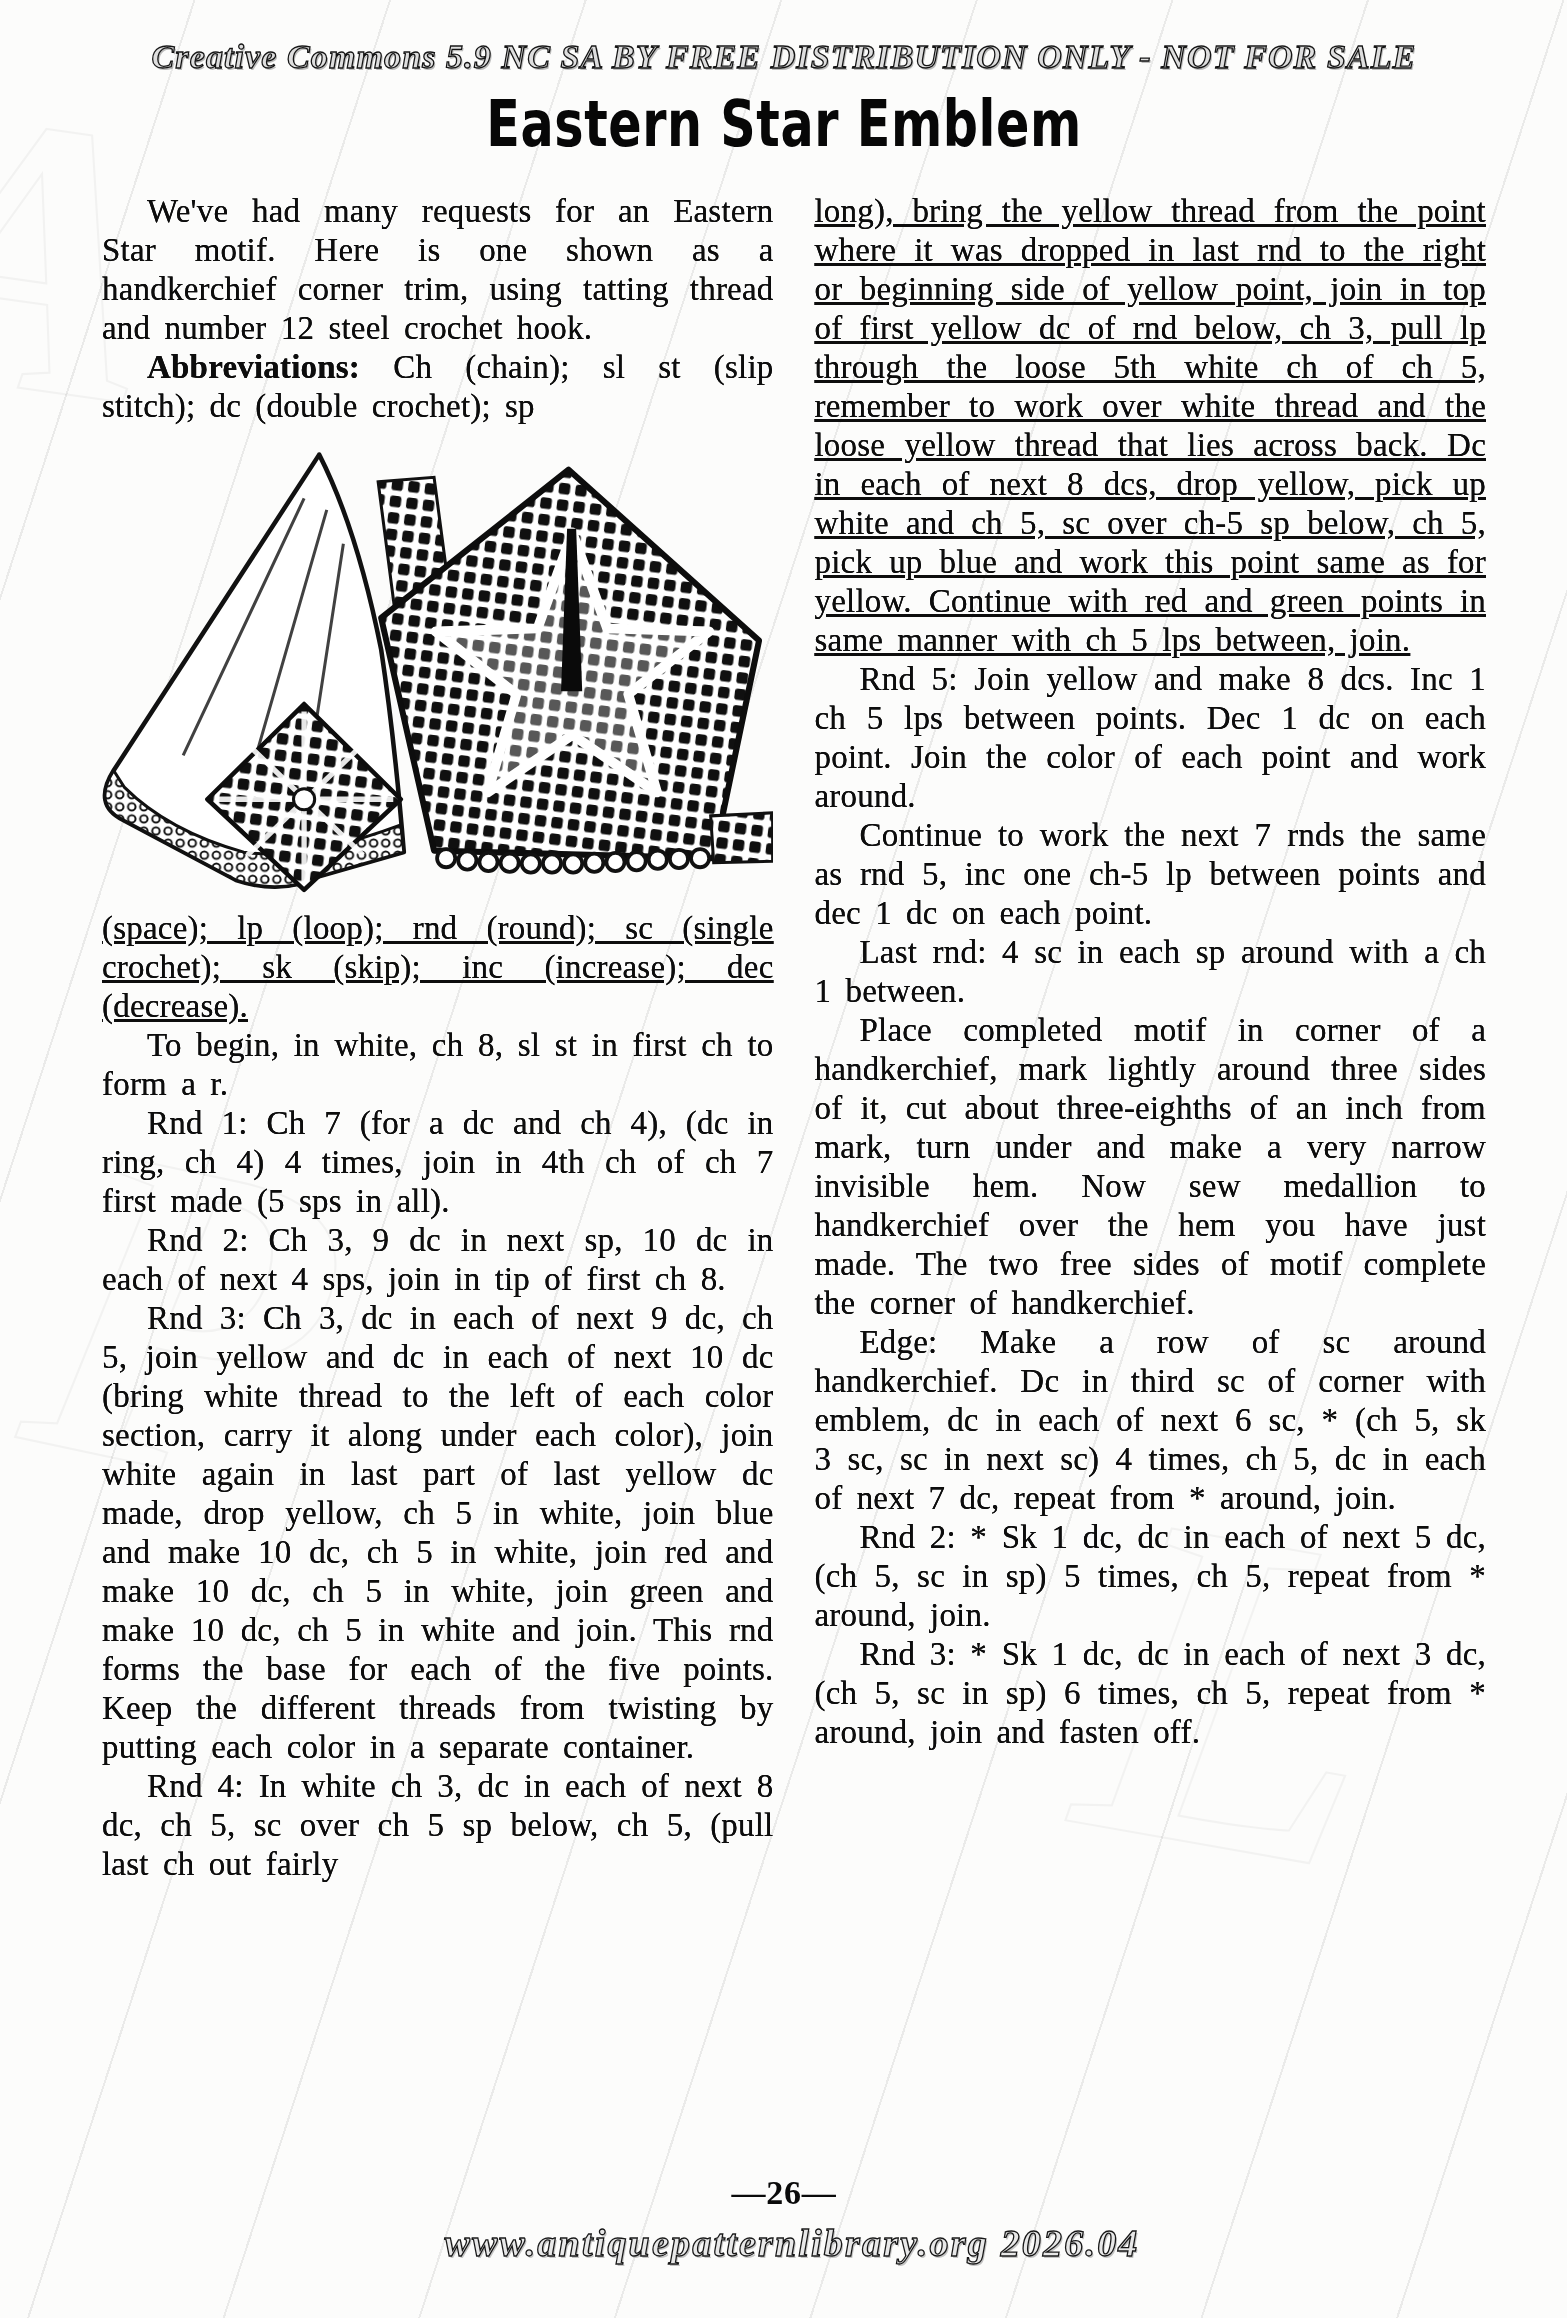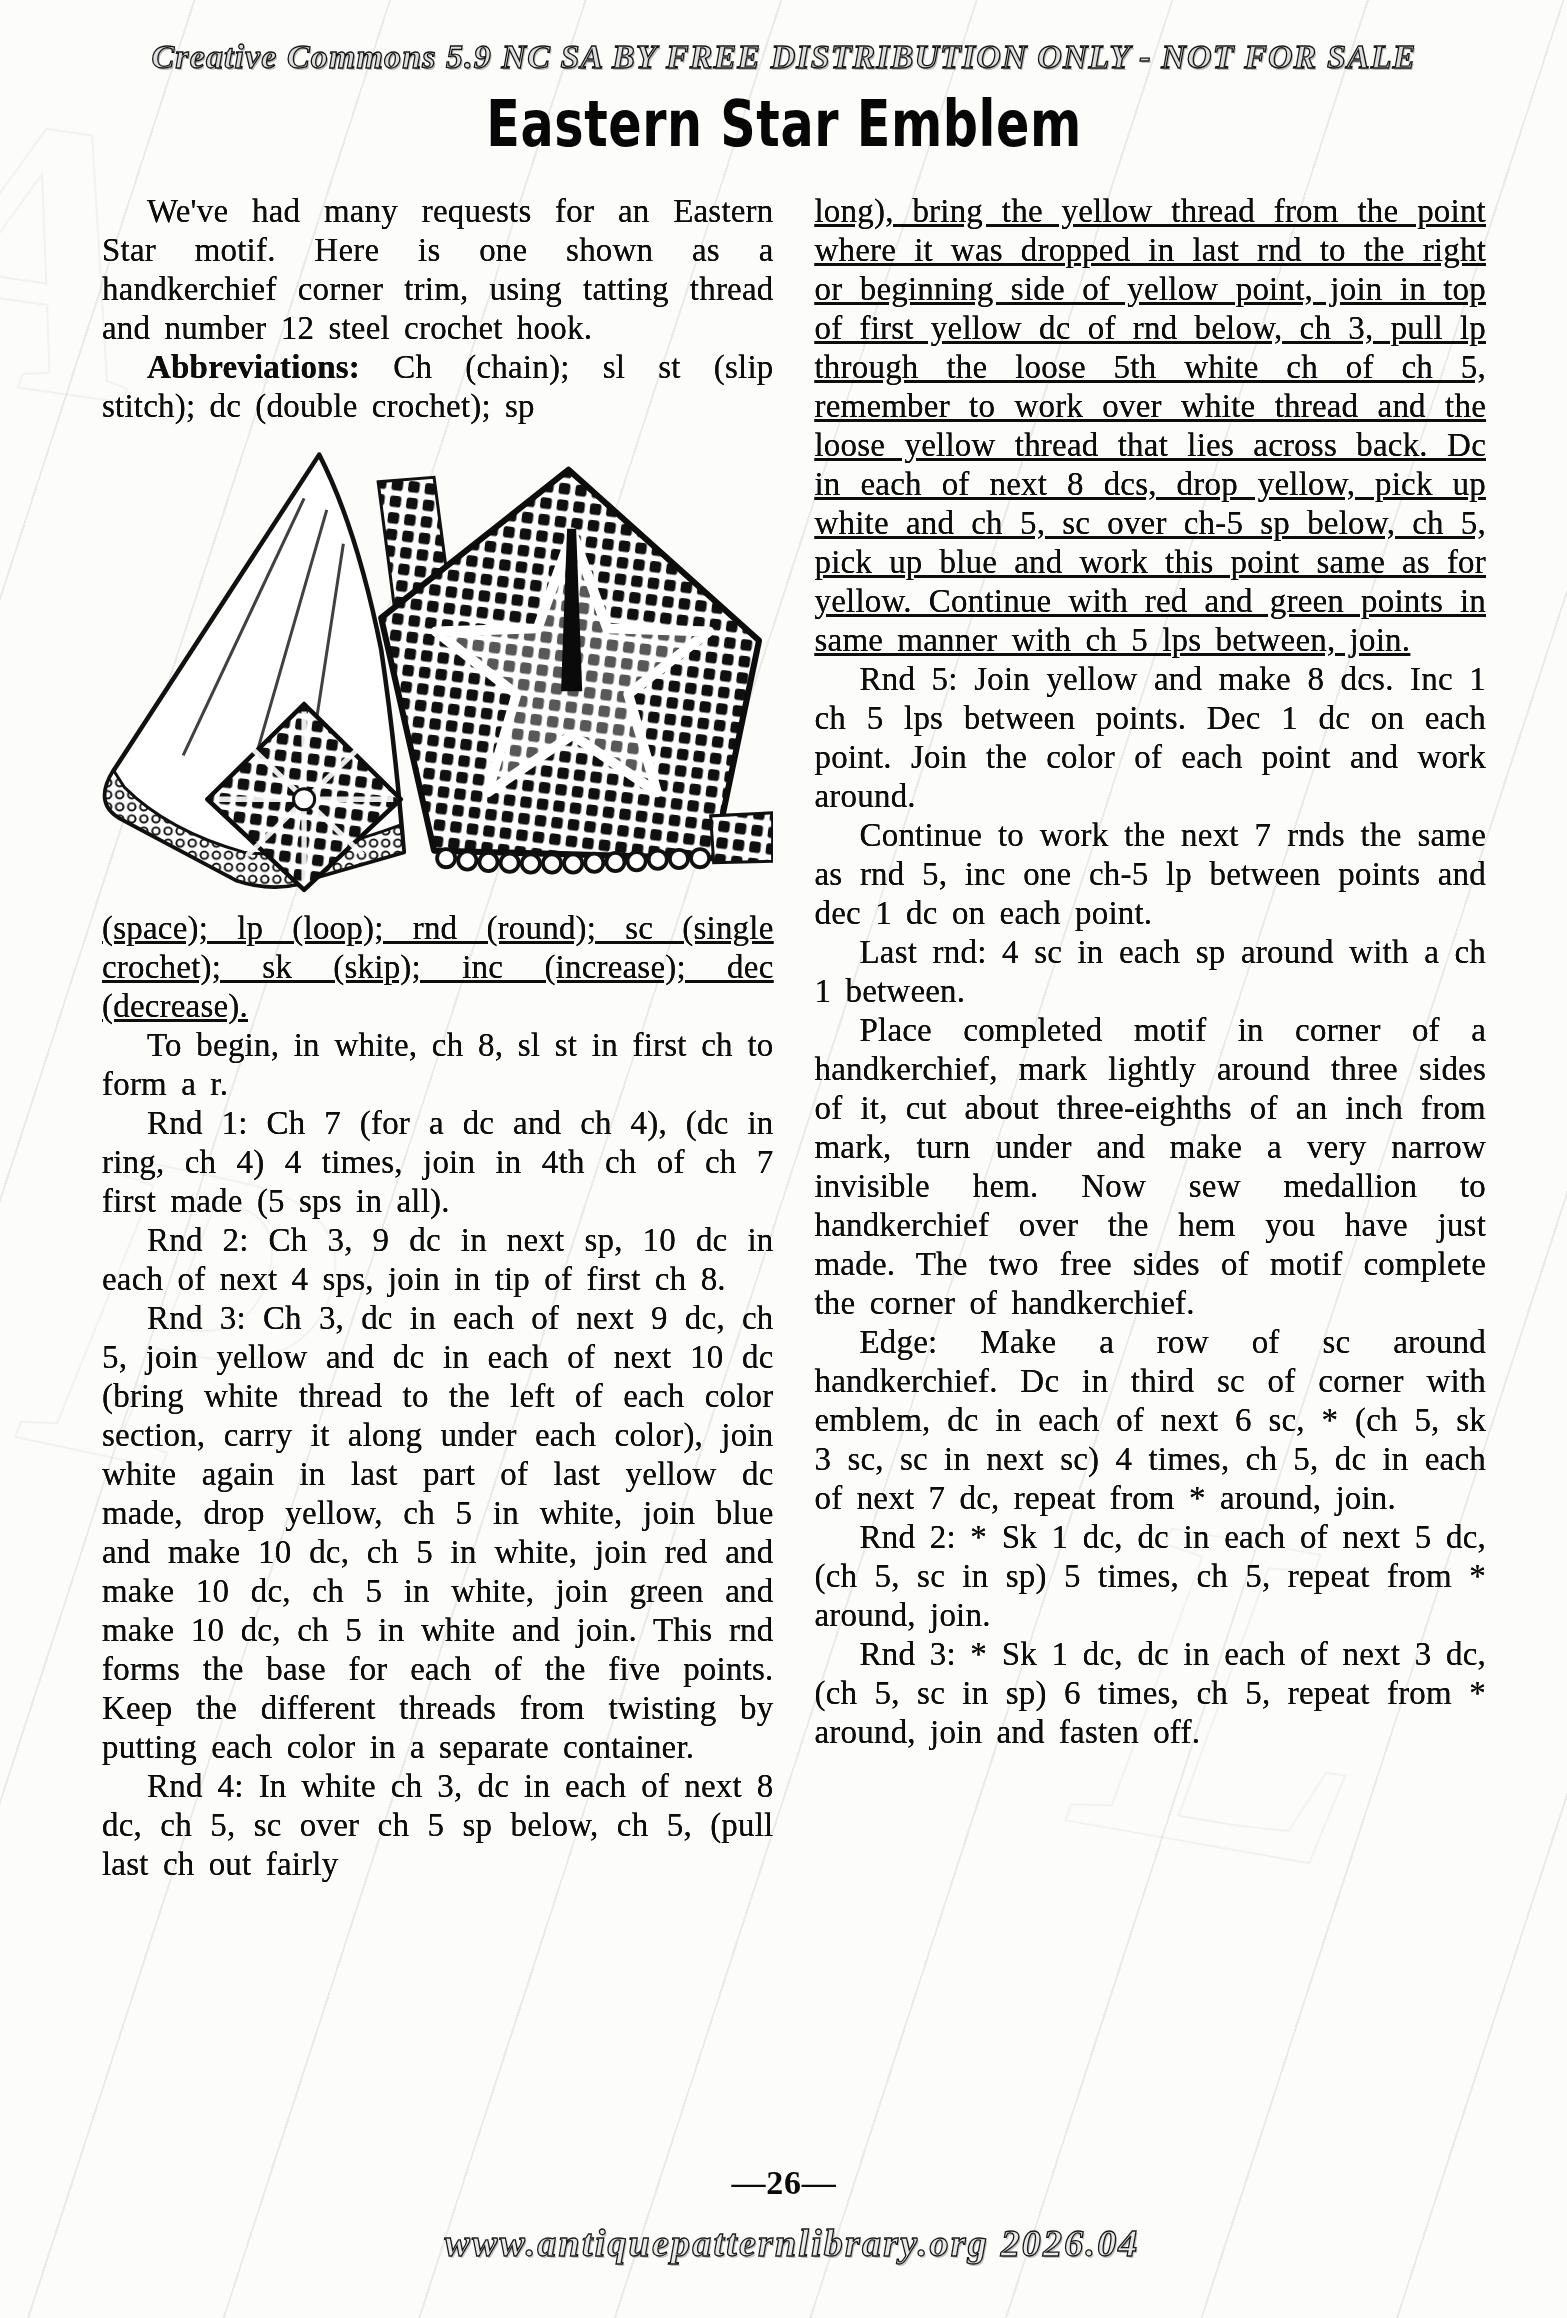--- a/index.html
+++ b/index.html
@@ -75,21 +75,21 @@
     bottom: 54px;
     text-align: center;
   }
   .pageno {
     font: 700 34px "Liberation Serif", serif;
     letter-spacing: 0.7px;
     color: #0a0a0a;
     text-align: center;
   }
   .site {
-    margin-top: 19px;
+    margin-top: 9px;
     font: italic 700 38px "Liberation Serif", serif;
     letter-spacing: 2.2px;
     color: #e8e8e8;
     -webkit-text-stroke: 1.3px #161616;
     text-shadow: 1.5px 1.5px 0 rgba(0,0,0,0.22);
     padding-left: 16px;
   }
 </style>
 </head>
 <body>

